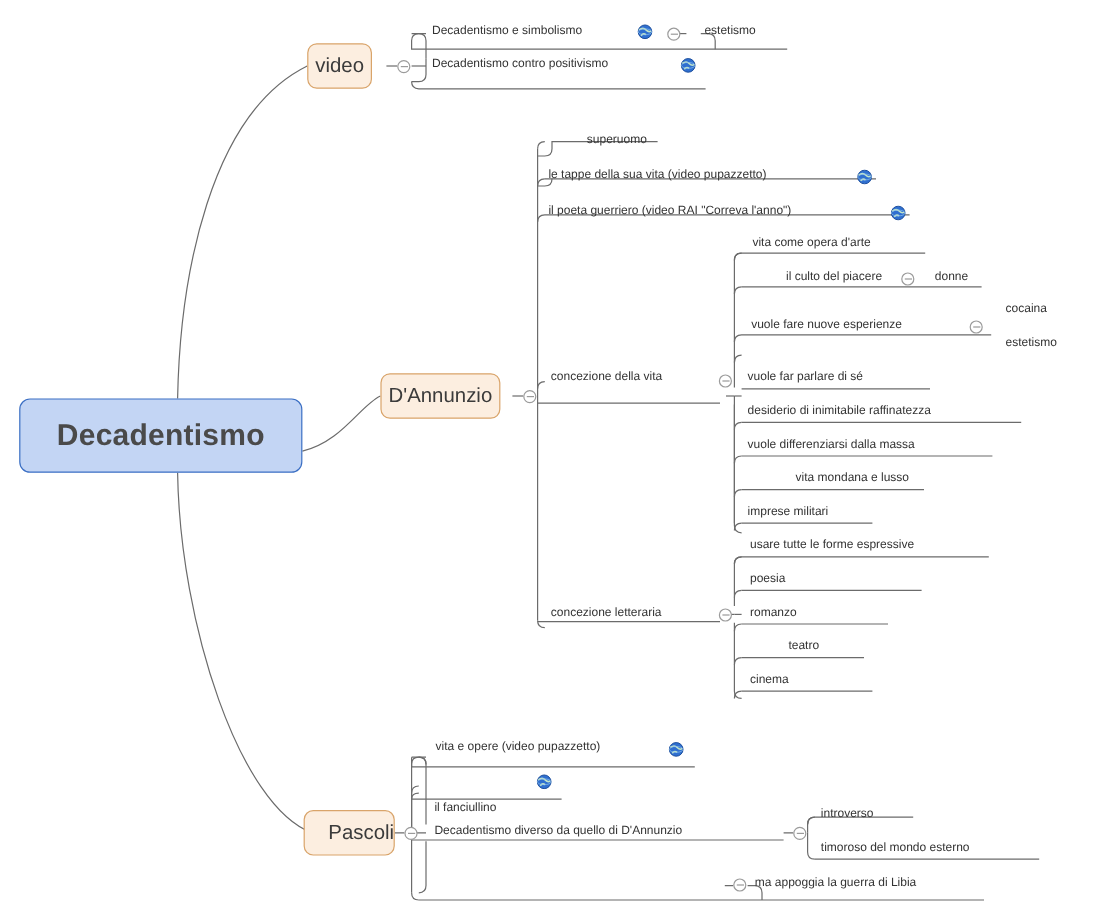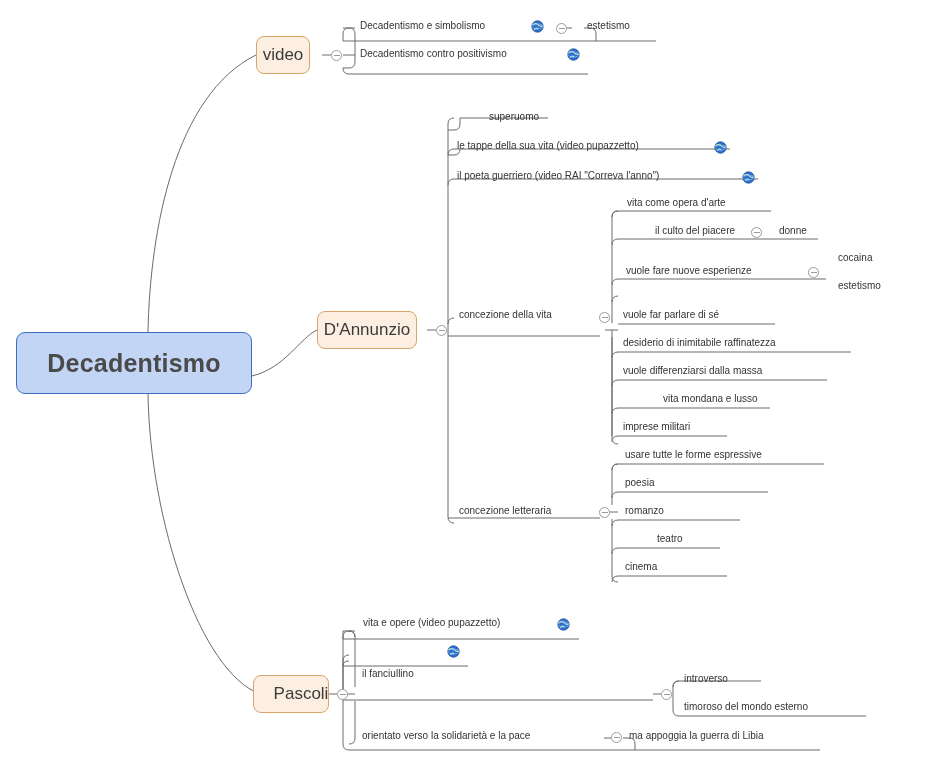--- a/index.html
+++ b/index.html
@@ -281,21 +281,21 @@
   </svg>
 
   <span class="lbl" style="left:362px;top:646px;margin-top:23px;">il fanciullino</span>
   <svg class="globe" style="left:447px;top:645px;" viewBox="0 0 16 16">
     <circle cx="8" cy="8" r="7" fill="#2f6fd0" stroke="#1b4d9b" stroke-width="1"></circle>
     <path d="M2 6 Q6 3 9 6 Q12 9 14 7" fill="none" stroke="#bfe3c9" stroke-width="1.6"></path>
     <path d="M4 12 Q6 9 9 11" fill="none" stroke="#bfe3c9" stroke-width="1.6"></path>
     <ellipse cx="8" cy="8" rx="7" ry="3" fill="none" stroke="#8fc2ef" stroke-width="0.7"></ellipse>
   </svg>
 
+  <span class="lbl" style="left:362px;top:688px;">Decadentismo diverso da quello di D'Annunzio</span>
   <span class="toggle" style="left:661px;top:689px;"></span>
   <span class="lbl" style="left:684px;top:674px;">introverso</span>
   <span class="lbl" style="left:684px;top:702px;">timoroso del mondo esterno</span>
 
-  <span class="lbl" style="left:362px;top:731px;">orientato verso la solidarietà e la pace</span>
   <span class="toggle" style="left:611px;top:732px;"></span>
   <span class="lbl" style="left:629px;top:731px;">ma appoggia la guerra di Libia</span>
 
 </div>
 
 </body></html>

